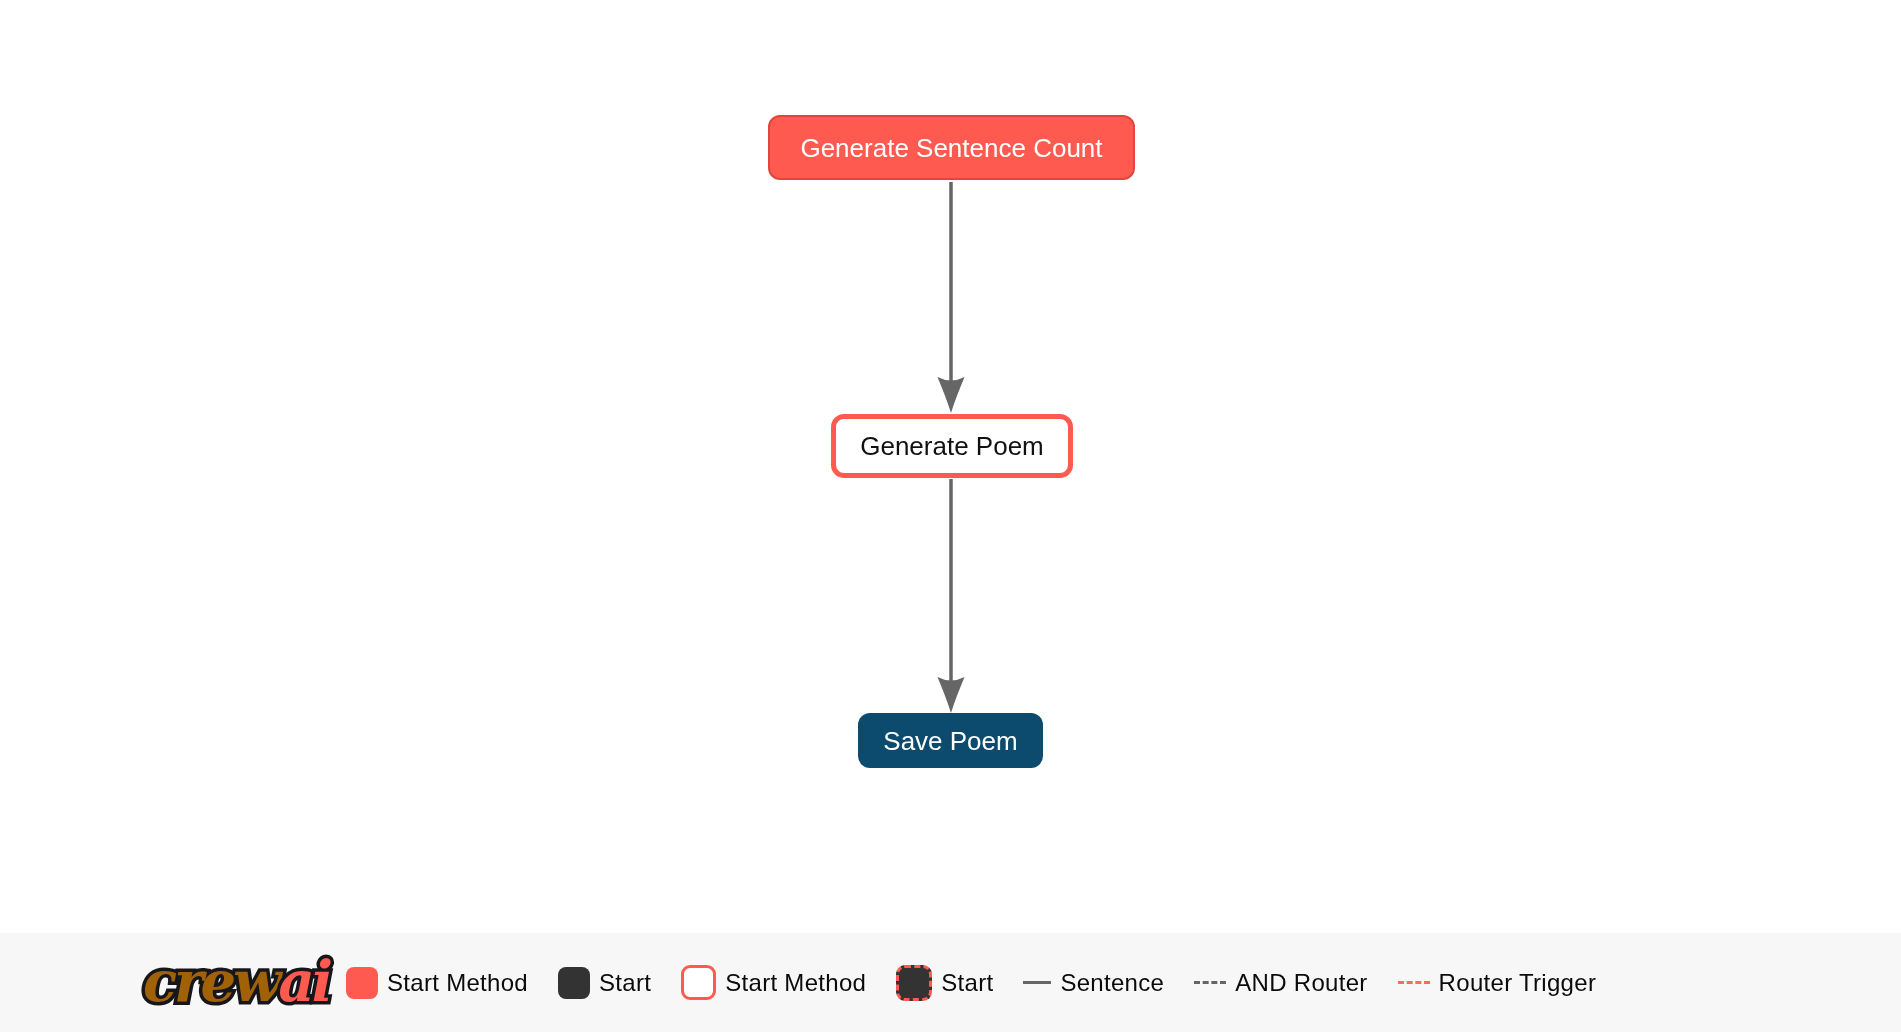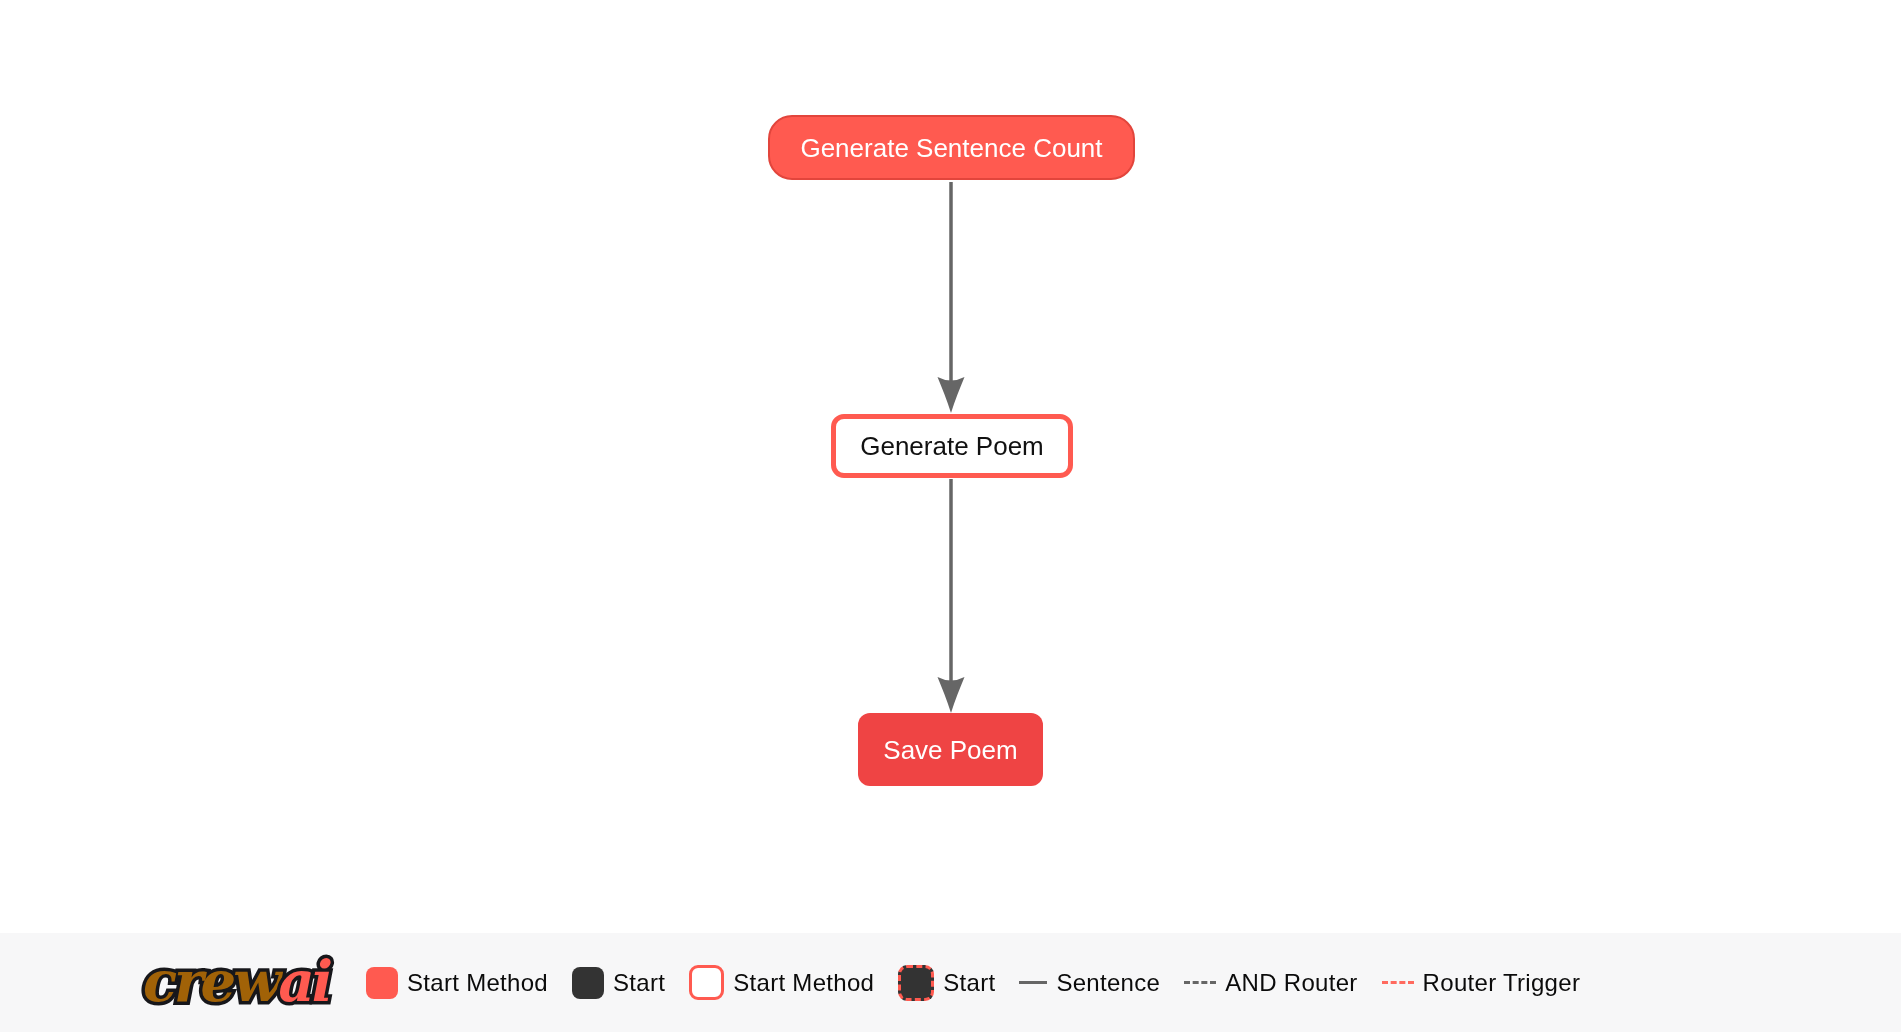--- a/index.html
+++ b/index.html
@@ -32,35 +32,35 @@
     line-height: 1;
     white-space: nowrap;
     cursor: pointer;
     user-select: none;
   }
   .node-start {
     left: 768px; top: 115px;
     width: 367px; height: 65px;
     background: #FF5A50;
     border: 2px solid #E2453C;
-    border-radius: 24px;
+    border-radius: 12px;
     color: #ffffff;
   }
   .node-crew {
     left: 831px; top: 414px;
     width: 242px; height: 64px;
     background: #ffffff;
     border: 5px solid #FF5A50;
     border-radius: 13px;
     color: #111111;
   }
   .node-method {
     left: 858px; top: 713px;
-    width: 185px; height: 73px;
-    background: #ef4444;
+    width: 185px; height: 55px;
+    background: #0c4a6e;
     border-radius: 12px;
     color: #ffffff;
   }
 
   
   .legend-bar {
     position: absolute;
     left: 0; top: 933px;
     width: 1901px; height: 99px;
     background: #F7F7F8;
@@ -78,22 +78,22 @@
     -webkit-text-stroke: 7px #17171b;
     paint-order: stroke fill;
     transform: translateY(-2px);
   }
   .logo-crew { color: #a16207; }
   .logo-ai   { color: #FF5A50; text-align: right; }
 
   .legend-items {
     display: flex;
     align-items: center;
-    gap: 24px;
-    margin-left: 36px;
+    gap: 30px;
+    margin-left: 16px;
   }
   .legend-item {
     display: flex;
     align-items: center;
     gap: 9px;
     font-size: 24px;
     letter-spacing: 0.3px;
     color: #0b0b0b;
     white-space: nowrap;
   }

